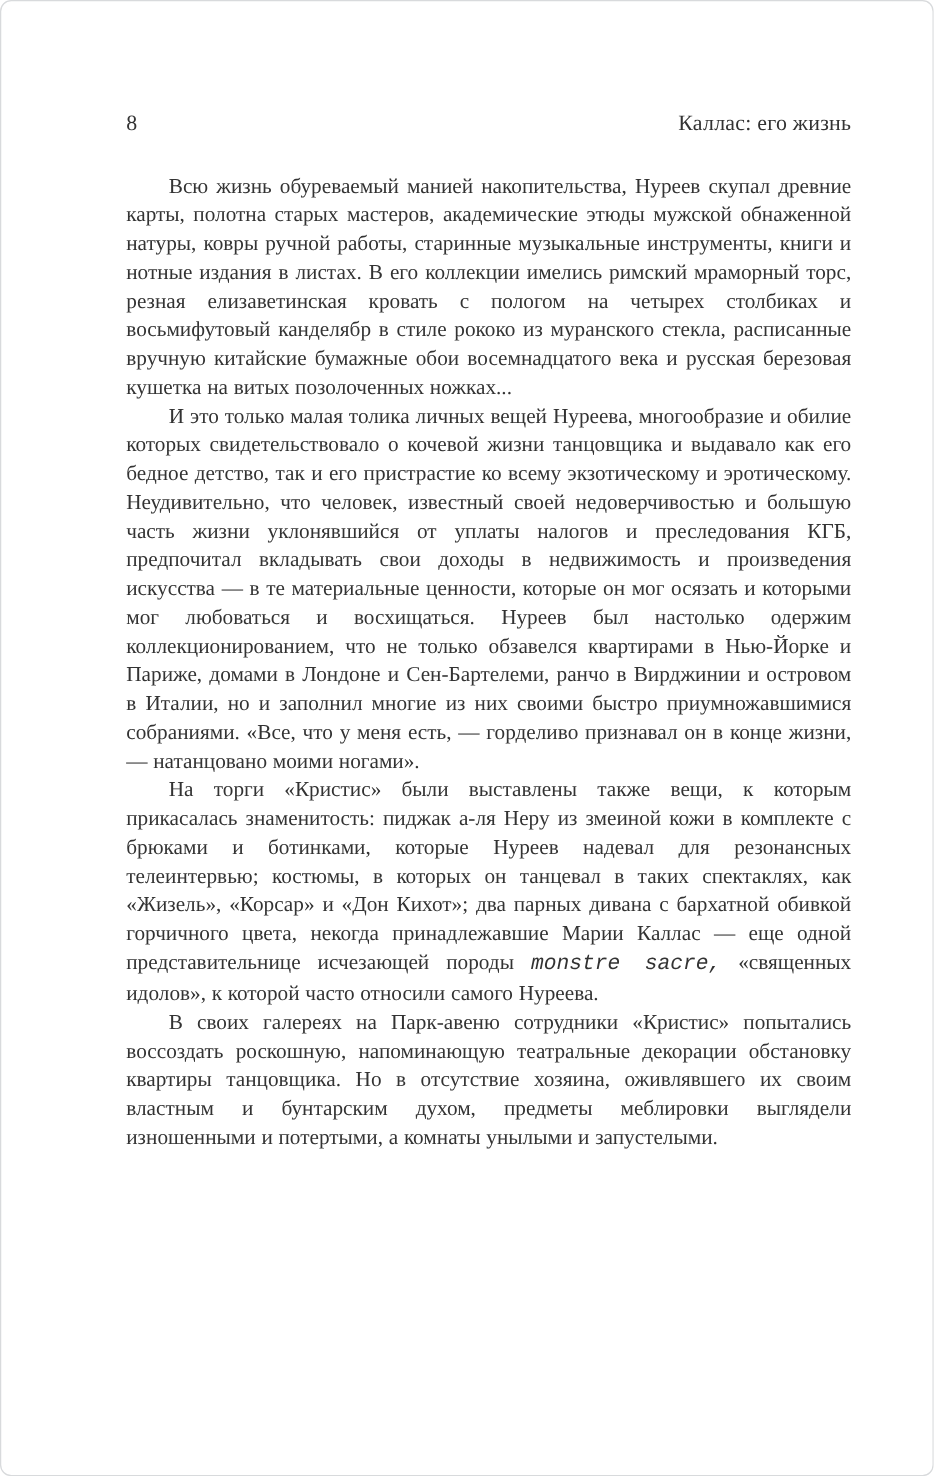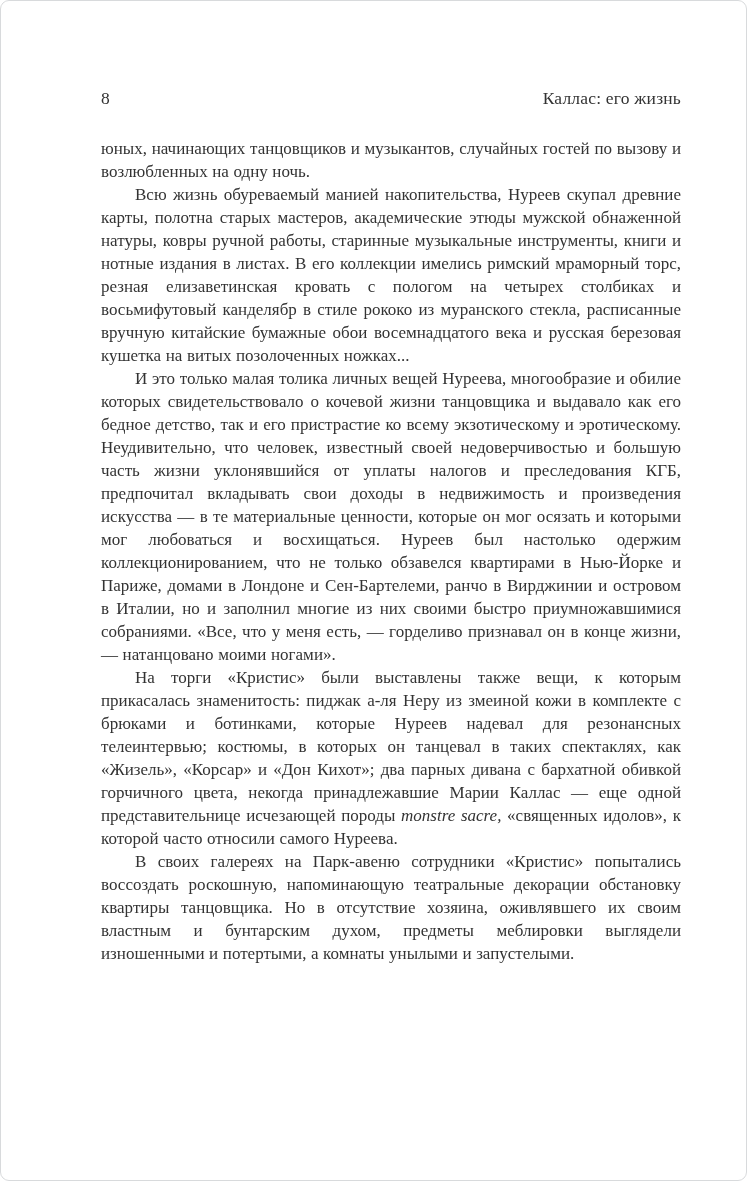--- a/index.html
+++ b/index.html
@@ -44,30 +44,30 @@
     }
     .page-body p {
       margin: 0;
       padding: 0;
     }
     .page-body p.indent {
       text-indent: 34px;
     }
     .italic {
       font-style: italic;
+      font-family: Liberation Mono, monospace;
     }
   </style>
 </head>
 <body>
 
 <div class="book-page">
   <div class="page-header">
     <span class="page-number">8</span>
     <span class="running-title">Каллас: его жизнь</span>
   </div>
   <div class="page-body" id="page-body">
-      <p class=""><span>юных, начинающих танцовщиков и музыкантов, случайных гостей по вызову и возлюбленных на одну ночь.</span></p>
       <p class="indent"><span>Всю жизнь обуреваемый манией накопительства, Нуреев скупал древние карты, полотна старых мастеров, академические этюды мужской обнаженной натуры, ковры ручной работы, старинные музыкальные инструменты, книги и нотные издания в листах. В его коллекции имелись римский мраморный торс, резная елизаветинская кровать с пологом на четырех столбиках и восьмифутовый канделябр в стиле рококо из муранского стекла, расписанные вручную китайские бумажные обои восемнадцатого века и русская березовая кушетка на витых позолоченных ножках...</span></p>
       <p class="indent"><span>И это только малая толика личных вещей Нуреева, многообразие и обилие которых свидетельствовало о кочевой жизни танцовщика и выдавало как его бедное детство, так и его пристрастие ко всему экзотическому и эротическому. Неудивительно, что человек, известный своей недоверчивостью и большую часть жизни уклонявшийся от уплаты налогов и преследования КГБ, предпочитал вкладывать свои доходы в недвижимость и произведения искусства — в те материальные ценности, которые он мог осязать и которыми мог любоваться и восхищаться. Нуреев был настолько одержим коллекционированием, что не только обзавелся квартирами в Нью-Йорке и Париже, домами в Лондоне и Сен-Бартелеми, ранчо в Вирджинии и островом в Италии, но и заполнил многие из них своими быстро приумножавшимися собраниями. «Все, что у меня есть, — горделиво признавал он в конце жизни, — натанцовано моими ногами».</span></p>
       <p class="indent"><span>На торги «Кристис» были выставлены также вещи, к которым прикасалась знаменитость: пиджак а-ля Неру из змеиной кожи в комплекте с брюками и ботинками, которые Нуреев надевал для резонансных телеинтервью; костюмы, в которых он танцевал в таких спектаклях, как «Жизель», «Корсар» и «Дон Кихот»; два парных дивана с бархатной обивкой горчичного цвета, некогда принадлежавшие Марии Каллас — еще одной представительнице исчезающей породы </span><span class="italic">monstre sacre,</span><span> «священных идолов», к которой часто относили самого Нуреева.</span></p>
       <p class="indent"><span>В своих галереях на Парк-авеню сотрудники «Кристис» попытались воссоздать роскошную, напоминающую театральные декорации обстановку квартиры танцовщика. Но в отсутствие хозяина, оживлявшего их своим властным и бунтарским духом, предметы меблировки выглядели изношенными и потертыми, а комнаты унылыми и запустелыми.</span></p>
     </div>
 </div>
 
 </body></html>

